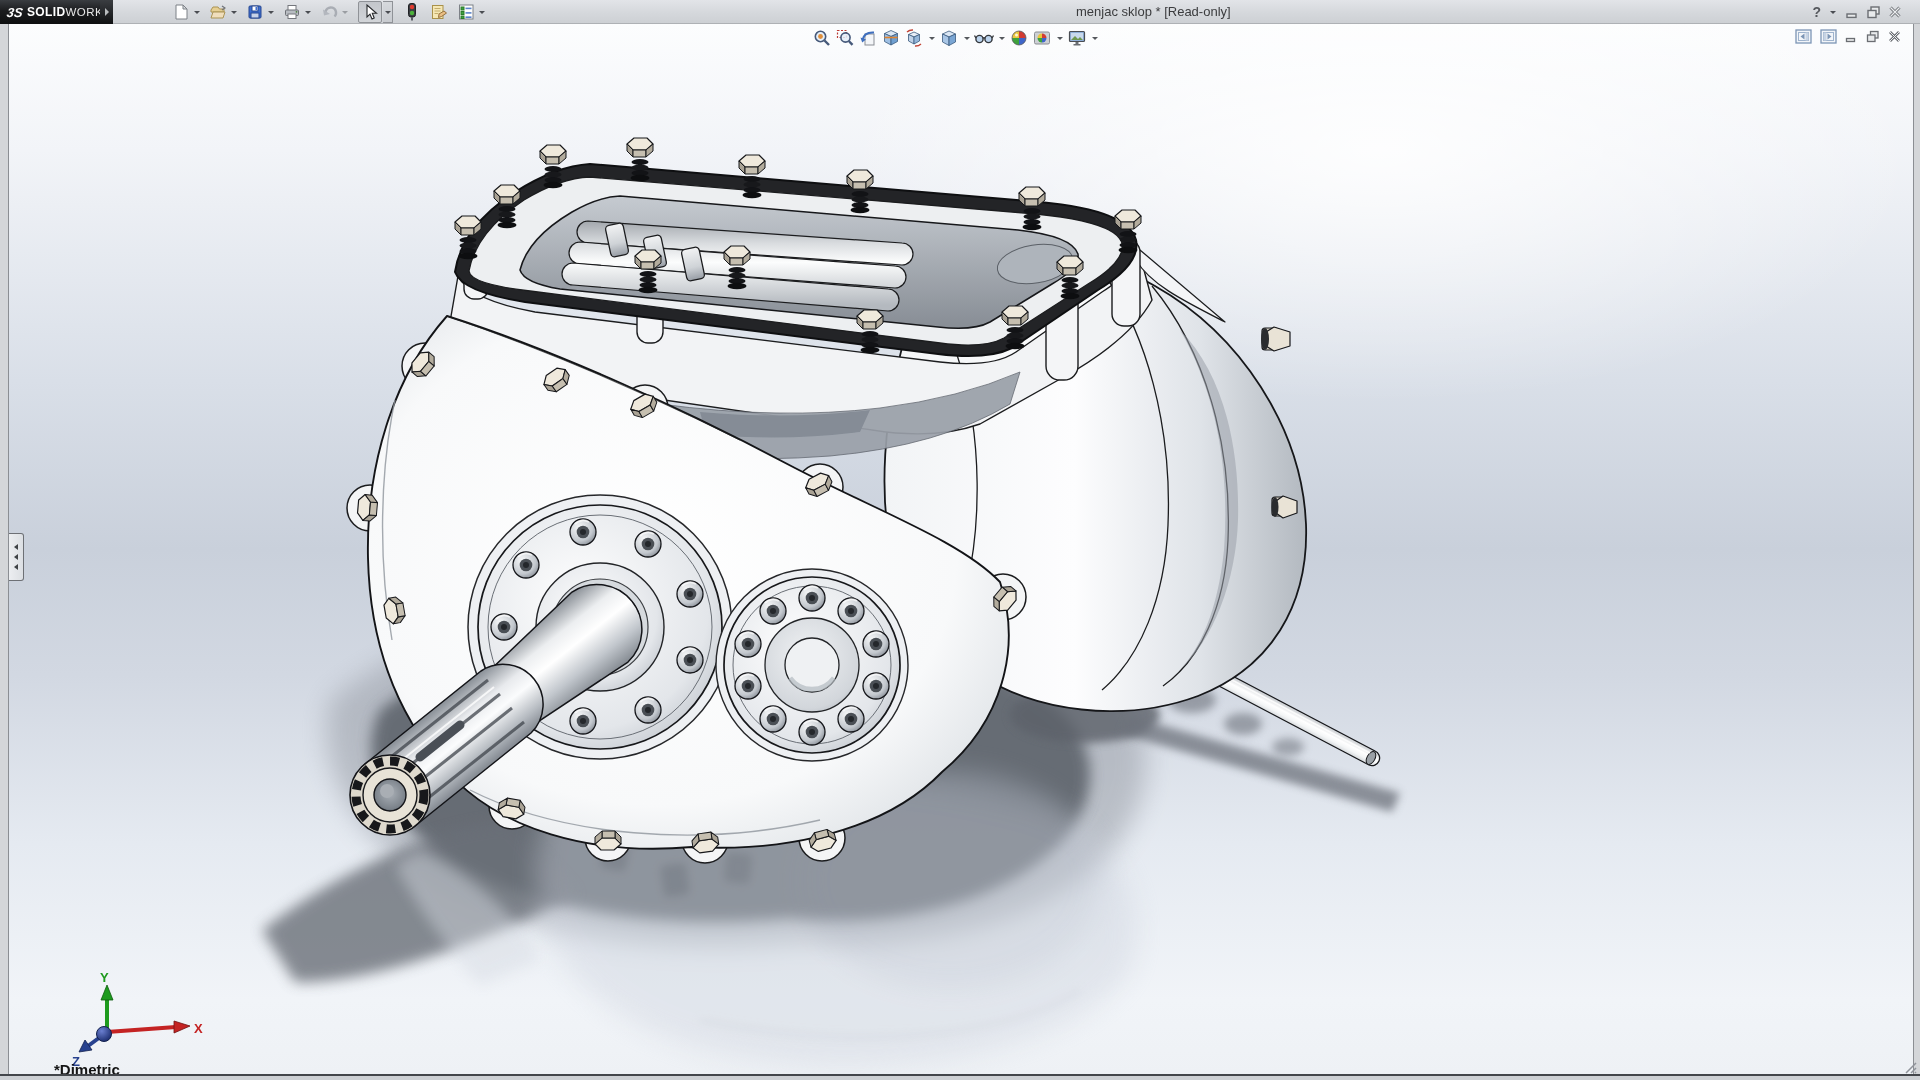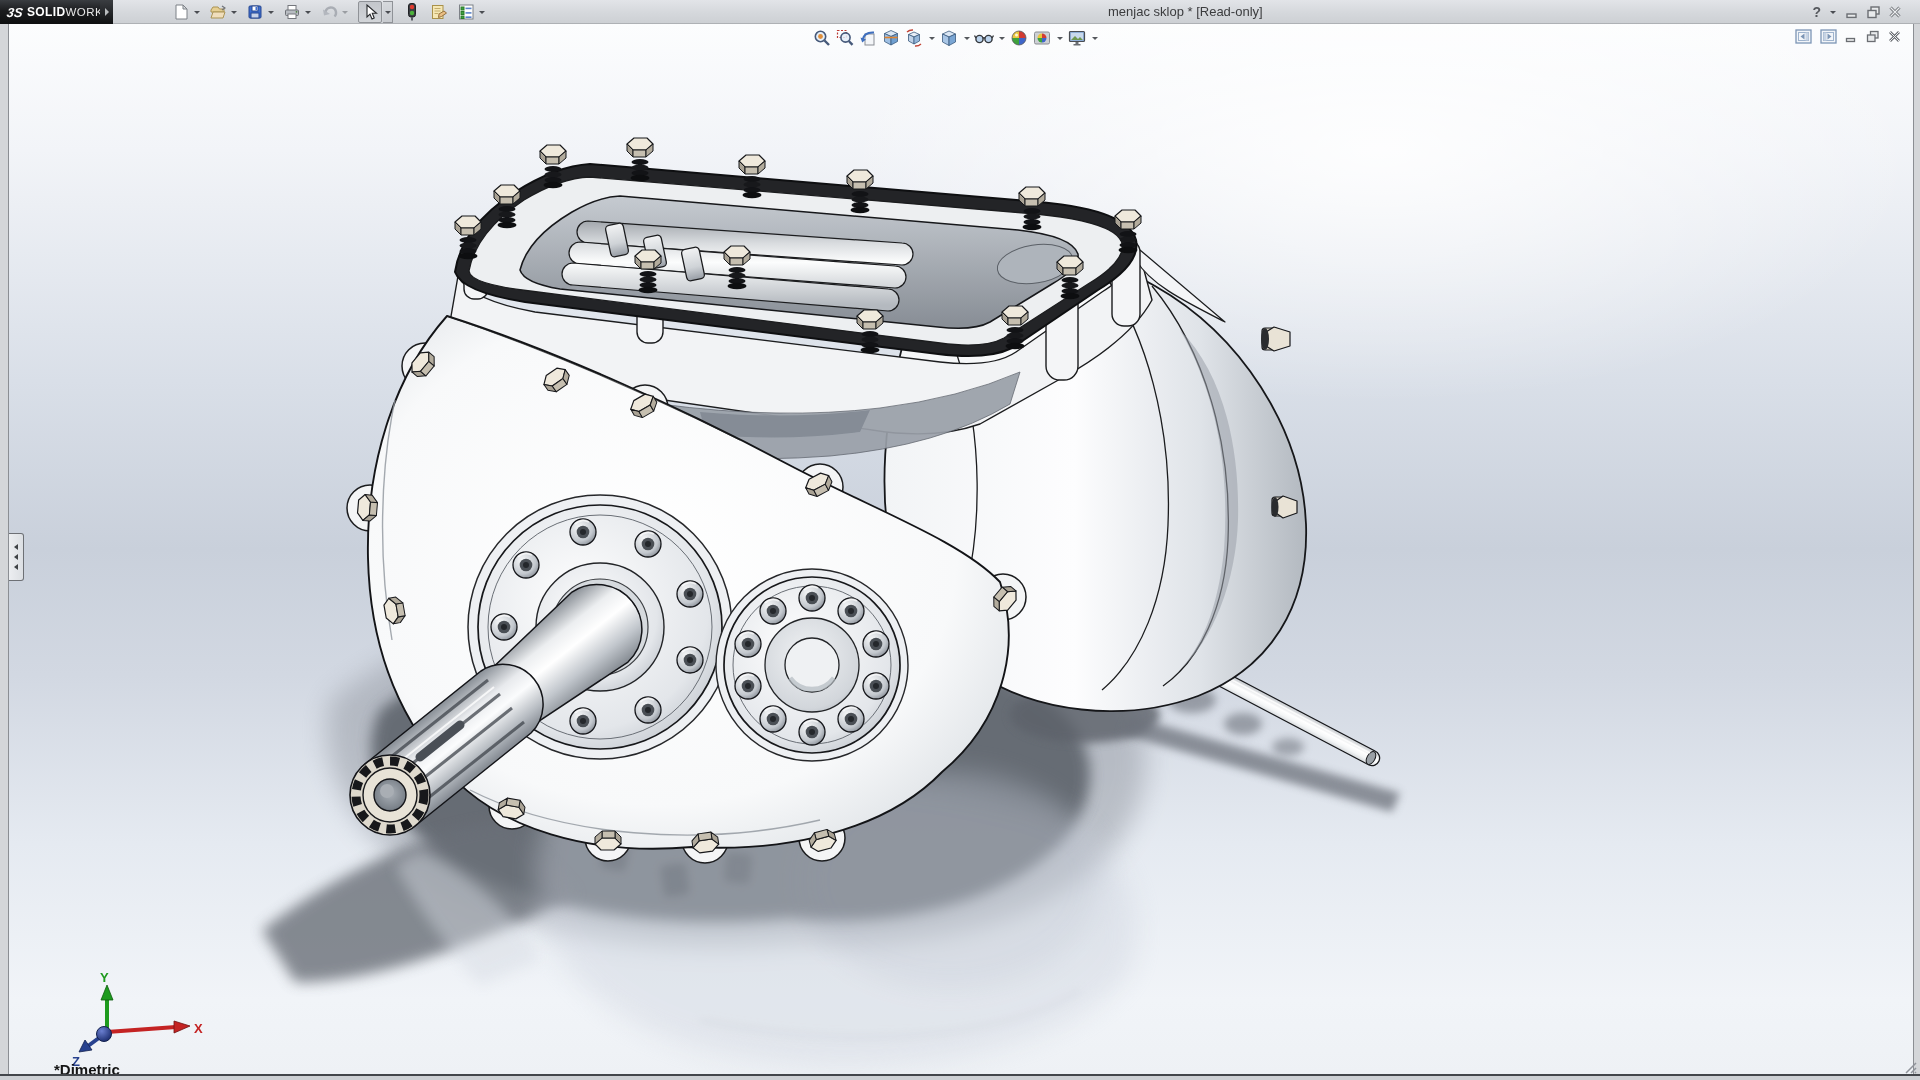--- a/index.html
+++ b/index.html
@@ -22,21 +22,21 @@
   .tb-icons { position:absolute; left:170px; top:0; height:24px; display:flex; align-items:center; }
   .tbtn { display:flex; align-items:center; justify-content:center; width:20px; height:20px; margin:0 1px; }
   .tbtn svg { display:block; }
   .drop { width:10px; height:20px; display:flex; align-items:center; justify-content:center; margin-right:5px; }
   .drop i { width:0; height:0; border-top:3.5px solid #4a4d52; border-left:3px solid transparent; border-right:3px solid transparent; }
   .drop.dim i { border-top-color:#9a9da2; }
   .pressed { background:linear-gradient(180deg,#c3c6cb,#d2d5d9); border:1px solid #8f9297; border-radius:2px; }
   .selgrp { display:flex; align-items:center; height:22px; margin:0 2px; }
   .selgrp .drop { border:1px solid #8f9297; border-left:none; height:22px; background:linear-gradient(180deg,#d6d9dd,#c8cbd0); margin-right:6px; }
   .wintitle { position:absolute; left:1076px; top:0; height:24px; line-height:24px;
-    font-size:13px; color:#3b3c3e; white-space:nowrap;margin-left:32px; }
+    font-size:13px; color:#3b3c3e; white-space:nowrap; }
   .winctrl { position:absolute; right:18px; top:0; height:24px; display:flex; align-items:center; gap:7px; }
   .helpq { font-size:14px; font-weight:bold; color:#55585d; }
 
   
   .viewport { position:absolute; left:8px; top:24px; width:1906px; height:1050px;
     border-left:1px solid #8b8e93; border-right:1px solid #8b8e93;
     background:
       radial-gradient(ellipse 900px 420px at 72% 12%, rgba(255,255,255,.85), rgba(255,255,255,0) 60%),
       linear-gradient(180deg,#fcfdfe 0%,#f2f4f8 12%,#d9dfe8 34%,#c9d0db 50%,#d2d8e2 62%,#e5eaf1 78%,#f1f4f8 93%,#eef1f5 100%);
   }

